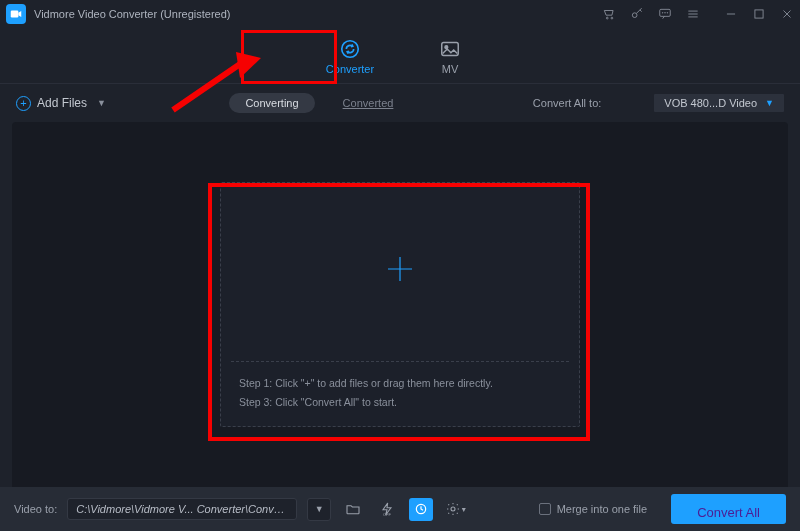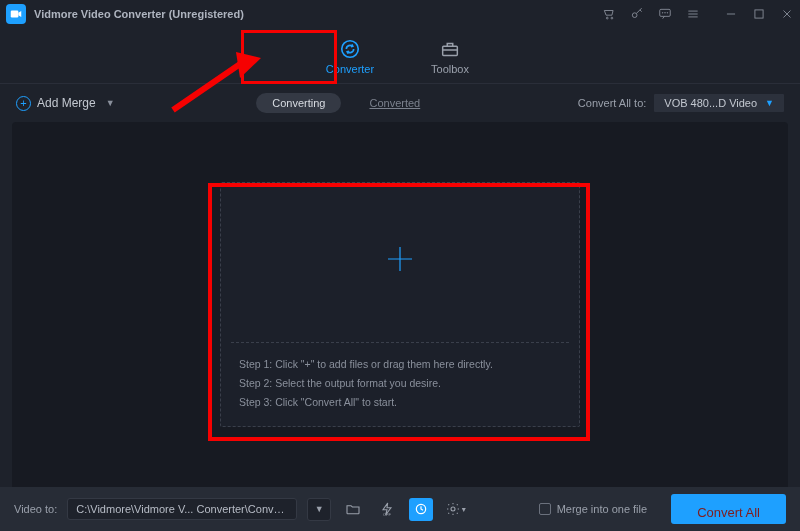--- a/index.html
+++ b/index.html
@@ -13,21 +13,21 @@
   .titlebar {
     height: 28px; display: flex; align-items: center;
     padding: 0 6px; color: #aeb4bf; font-size: 11px;
     background: #1e222b;
   }
   .logo {
     width: 20px; height: 20px; background: #1ea0ff; border-radius: 4px;
     display: flex; align-items: center; justify-content: center; margin-right: 8px;
   }
   .logo svg { width: 14px; height: 14px; }
-  .titlebar-title { flex: 0 0 auto; font-weight: bold; }
+  .titlebar-title { flex: 0 0 auto; }
   .titlebar-spacer { flex: 1; }
   .titlebar-icons { display: flex; align-items: center; gap: 14px; }
   .tb-icon { width: 14px; height: 14px; display:flex; align-items:center; justify-content:center; color:#8a909c; cursor:pointer;}
   .tb-icon svg { width:14px; height:14px; stroke:#8a909c; fill:none; stroke-width:1.5;}
   
   .topnav {
     height: 56px; display:flex; align-items:flex-end; justify-content:center;
     gap: 40px; background:#1e222b; border-bottom:1px solid #2a2e39;
     position:relative;
   }
@@ -56,21 +56,21 @@
   .addfiles .chev { margin-left:4px; font-size:9px; color:#8a909c;}
   .center-tabs { flex:1; display:flex; justify-content:center; gap:12px;}
   .pill {
     padding:4px 16px; border-radius:12px; font-size:11px; cursor:pointer;
   }
   .pill.active { background:#343944; color:#d8dce2;}
   .pill.inactive { color:#7b818d;text-decoration:underline;}
   .convert-all-to { display:flex; align-items:center; gap:8px; font-size:11px;}
   .format-select {
     background:#2c313c; padding:3px 10px; border-radius:1px; display:flex; align-items:center; gap:8px;
-    color:#c3c8d0; cursor:pointer; font-size:11px;
+    color:#c3c8d0; cursor:pointer; font-size:11px;margin-left:45px;
   }
   .format-select .chev { color:#1ea0ff; font-size:9px;}
   
   .main {
     flex:1; position:relative; background:#171a22; margin:0 12px 0 12px; border-radius:4px 4px 0 0;
     display:flex; align-items:center; justify-content:center;
   }
   .dropzone {
     width: 360px; height: 245px; border:1px dashed #3a3f4b; border-radius:2px;
     display:flex; flex-direction:column; position:relative;
@@ -89,36 +89,36 @@
 
   
   .bottombar {
     height:44px; background:#272c36; display:flex; align-items:center;
     padding:0 14px; gap:10px; font-size:11px; color:#9aa0ab;
   }
   .save-label{color:#9aa0ab;}
   .path-field {
     background:#1e222b; border:1px solid #343944; border-radius:3px;
     padding:4px 8px; width:230px; color:#b7bcc6; font-size:11px;
-    white-space:nowrap; overflow:hidden; text-overflow:ellipsis;
+    white-space:nowrap; overflow:hidden; text-overflow:ellipsis;font-style:italic;
   }
   .path-chev {
     background:#1e222b; border:1px solid #343944; border-radius:3px; width:24px; height:23px;
     display:flex; align-items:center; justify-content:center; cursor:pointer; font-size:9px;color:#9aa0ab;
   }
   .bb-icon {
     width:24px; height:23px; border:1px solid transparent; border-radius:3px;
     display:flex; align-items:center; justify-content:center; cursor:pointer;
   }
   .bb-icon svg{width:16px;height:16px;}
   .bb-spacer{flex:1;}
   .merge { display:flex; align-items:center; gap:6px; cursor:pointer;padding-left:14px;}
   .merge-box{ width:12px;height:12px;border:1px solid #6b717d; border-radius:2px;}
   .convert-all-btn{
-    background:#1ea0ff; color:#7f1d1d; border:none; border-radius:3px;
+    background:#1ea0ff; color:#4c1d95; border:none; border-radius:3px;
     padding:11px 26px; height:30px; font-size:13px; cursor:pointer; margin-left:14px;
   }
 </style>
 </head>
 <body>
 
 <div class="window">
 
   <div class="titlebar">
     <div class="logo">
@@ -182,33 +182,34 @@
             <circle cx="12" cy="12" r="9"></circle>
             <path d="M8 12a4 4 0 0 1 7-2.6M16 12a4 4 0 0 1-7 2.6"></path>
             <path d="M14 7l1 2-2 .5M10 17l-1-2 2-.5"></path>
           </svg>
       </span>
       <span>Converter</span>
     </div>
     <div class="nav-item">
       <span class="nav-item-icon">
         <svg viewBox="0 0 24 24" fill="none" stroke="#9aa0ab" stroke-width="1.6">
-            <rect x="4" y="9" width="16" height="10" rx="1"></rect>
-            <path d="M4 13 H20 M9 9 V6 H15 V9"></path>
+            <rect x="3" y="5" width="18" height="14" rx="2"></rect>
+            <circle cx="8" cy="10" r="1.5" fill="#9aa0ab"></circle>
+            <path d="M4 17 L9 12 L13 16 L16 13 L20 17"></path>
           </svg>
       </span>
-      <span>Toolbox</span>
+      <span>MV</span>
     </div>
     <div class="nav-active-underline" style="left:250px; width:78px;"></div>
   </div>
 
   <div class="toolbar">
     <div class="addfiles">
       <span class="plus-circ">+</span>
-      <span class="addfiles-label">Add Merge</span>
+      <span class="addfiles-label">Add Files</span>
       <span class="chev">▼</span>
     </div>
     <div class="center-tabs">
       <div class="pill active">Converting</div>
       <div class="pill inactive">Converted</div>
     </div>
     <div class="convert-all-to">
       <span>Convert All to:</span>
       <div class="format-select">
         <span>VOB 480...D Video</span>
@@ -222,21 +223,20 @@
       <div class="dz-top">
         <div class="big-plus">
           <svg width="30" height="30" viewBox="0 0 30 30">
               <path d="M15 3 V27 M3 15 H27" stroke="#1ea0ff" stroke-width="1.2"></path>
             </svg>
         </div>
       </div>
       <div class="dz-divider"></div>
       <div class="dz-steps">
         <div>Step 1: Click "+" to add files or drag them here directly.</div>
-        <div>Step 2: Select the output format you desire.</div>
         <div>Step 3: Click "Convert All" to start.</div>
       </div>
     </div>
   </div>
 
   <div class="bottombar">
     <span class="save-label">Video to:</span>
     <div class="path-field">C:\Vidmore\Vidmore V... Converter\Converted</div>
     <div class="path-chev">▼</div>
     <div class="bb-icon">

